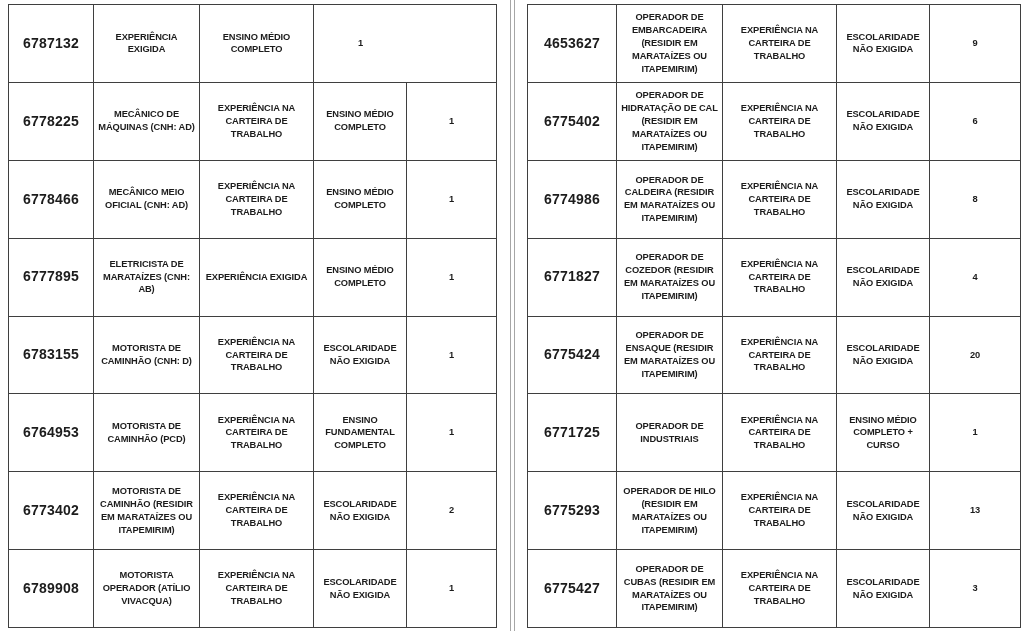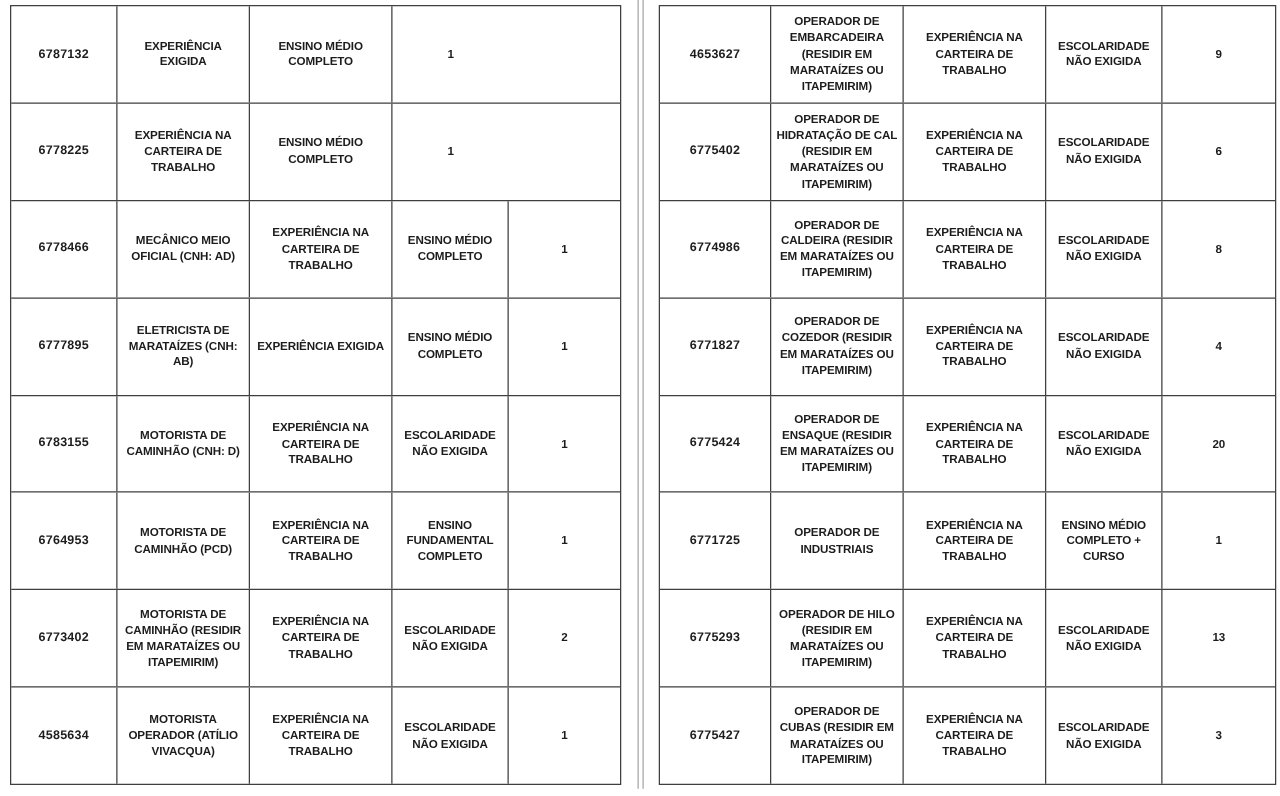--- a/index.html
+++ b/index.html
@@ -27,40 +27,41 @@
   #right-table .trow{grid-template-columns:89px 106px 114px 93px 1fr}
   .tcell{
     border-right:1px solid var(--border,#3f3f3f);
     display:flex;align-items:center;justify-content:center;
     text-align:center;
     font-weight:bold;color:var(--text,#1c1c1c);
     font-size:9.3px;line-height:1.38;letter-spacing:-0.1px;
     padding:2px 3px;box-sizing:border-box;min-width:0;
   }
   .tcell:last-child{border-right:none}
-  .cell-code{font-size:10px;letter-spacing:.2px}
+  .cell-code{font-size:14px;letter-spacing:.2px}
   .page-divider{
     position:absolute;left:510px;top:0;width:5px;height:631px;
     border-left:1px solid var(--divider,#a6a6a6);
     border-right:1px solid var(--divider,#a6a6a6);
     box-sizing:border-box;
   }
 </style>
 </head>
 <body>
 
 <div id="left-table" class="jobtable">
     <div class="trow">
       <div class="tcell cell-code">6787132</div>
       <div class="tcell cell-experience">EXPERIÊNCIA EXIGIDA</div>
       <div class="tcell cell-education">ENSINO MÉDIO COMPLETO</div>
       <div class="tcell cell-vacancies">1</div>
     </div>
     <div class="trow">
       <div class="tcell cell-code">6778225</div>
+      <div class="tcell cell-title">MECÂNICO DE MÁQUINAS (CNH: AD)</div>
       <div class="tcell cell-experience">EXPERIÊNCIA NA CARTEIRA DE TRABALHO</div>
       <div class="tcell cell-education">ENSINO MÉDIO COMPLETO</div>
       <div class="tcell cell-vacancies">1</div>
     </div>
     <div class="trow">
       <div class="tcell cell-code">6778466</div>
       <div class="tcell cell-title">MECÂNICO MEIO OFICIAL (CNH: AD)</div>
       <div class="tcell cell-experience">EXPERIÊNCIA NA CARTEIRA DE TRABALHO</div>
       <div class="tcell cell-education">ENSINO MÉDIO COMPLETO</div>
       <div class="tcell cell-vacancies">1</div>
@@ -87,21 +88,21 @@
       <div class="tcell cell-vacancies">1</div>
     </div>
     <div class="trow">
       <div class="tcell cell-code">6773402</div>
       <div class="tcell cell-title">MOTORISTA DE CAMINHÃO (RESIDIR EM MARATAÍZES OU ITAPEMIRIM)</div>
       <div class="tcell cell-experience">EXPERIÊNCIA NA CARTEIRA DE TRABALHO</div>
       <div class="tcell cell-education">ESCOLARIDADE NÃO EXIGIDA</div>
       <div class="tcell cell-vacancies">2</div>
     </div>
     <div class="trow">
-      <div class="tcell cell-code">4585634</div>
+      <div class="tcell cell-code">6789908</div>
       <div class="tcell cell-title">MOTORISTA OPERADOR (ATÍLIO VIVACQUA)</div>
       <div class="tcell cell-experience">EXPERIÊNCIA NA CARTEIRA DE TRABALHO</div>
       <div class="tcell cell-education">ESCOLARIDADE NÃO EXIGIDA</div>
       <div class="tcell cell-vacancies">1</div>
     </div>
   </div>
 
 <div class="page-divider"></div>
 
 <div id="right-table" class="jobtable">

